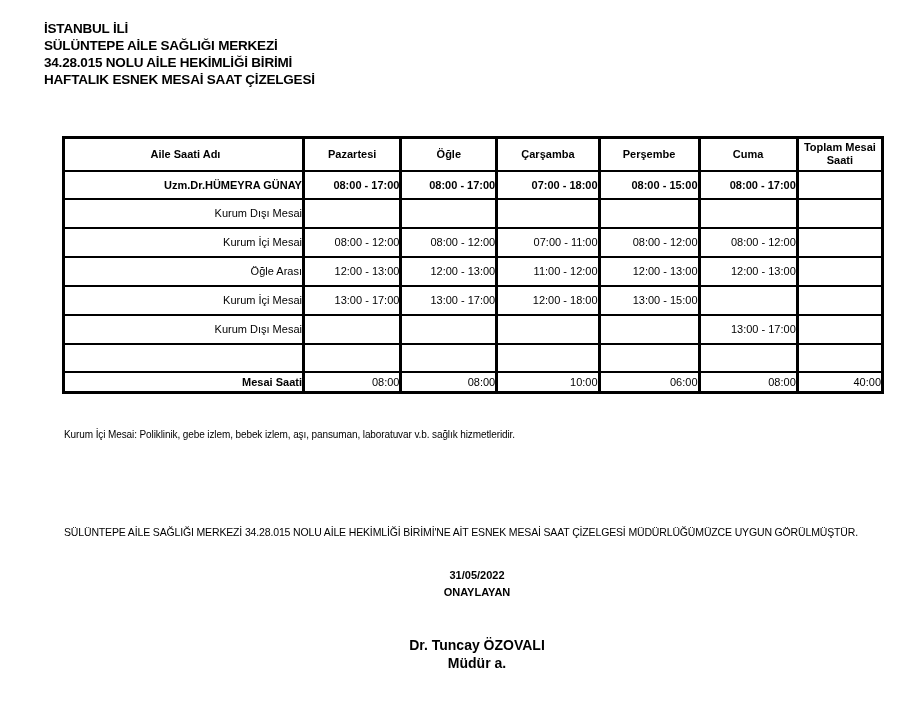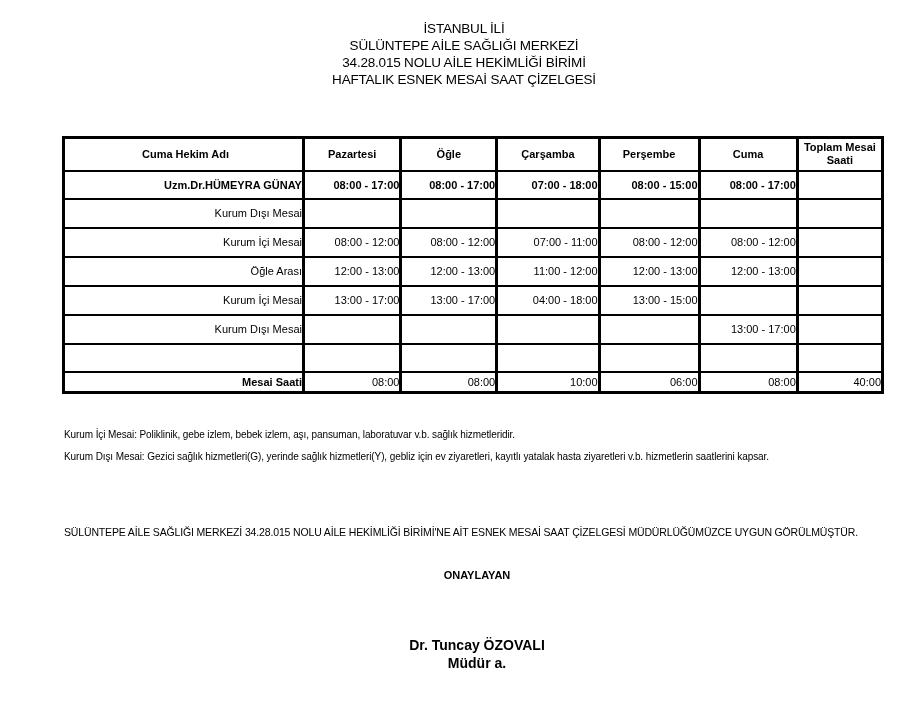--- a/index.html
+++ b/index.html
@@ -7,22 +7,22 @@
   body {
     width: 914px; height: 724px;
     font-family: "Liberation Sans", sans-serif;
     color: #000;
     position: relative;
     overflow: hidden;
   }
   .page { position: absolute; inset: 0; background: #fff; }
 
   .title-block {
-    position: absolute; top: 20px; left: 51px; width: 826px;
-    text-align: center; font-weight: normal; font-size: 13.5px; line-height: 17px;
+    position: absolute; top: 20px; left: 44px; width: 826px;
+    text-align: left; font-weight: bold; font-size: 13.5px; line-height: 17px;
     letter-spacing: -0.2px;
   }
 
   table.schedule {
     position: absolute; top: 136px; left: 62px; width: 822px;
     border-collapse: collapse; table-layout: fixed;
     border: 3px solid #000;
     font-size: 11px;
   }
   table.schedule th, table.schedule td {
@@ -79,21 +79,21 @@
       <col style="width:29.3%">
         <col style="width:11.9%">
         <col style="width:11.7%">
       <col style="width:12.5%">
         <col style="width:12.2%">
         <col style="width:12.0%">
         <col style="width:10.4%">
     </colgroup>
     <tbody>
         <tr class="r-header">
-      <th class="cell-label">Cuma Hekim Adı</th>
+      <th class="cell-label">Aile Saati Adı</th>
       <th>Pazartesi</th>
       <th>Öğle</th>
       <th>Çarşamba</th>
       <th>Perşembe</th>
       <th>Cuma</th>
       <th>Toplam Mesai Saati</th>
     </tr>
     <tr class="r-doctor">
       <td class="cell-label bold">Uzm.Dr.HÜMEYRA GÜNAY</td>
       <td class="cell-time bold">08:00 - 17:00</td>
@@ -127,21 +127,21 @@
       <td class="cell-time">12:00 - 13:00</td>
       <td class="cell-time">11:00 - 12:00</td>
       <td class="cell-time">12:00 - 13:00</td>
       <td class="cell-time">12:00 - 13:00</td>
       <td class="cell-time"></td>
     </tr>
     <tr class="r-mid">
       <td class="cell-label">Kurum İçi Mesai</td>
       <td class="cell-time">13:00 - 17:00</td>
       <td class="cell-time">13:00 - 17:00</td>
-      <td class="cell-time">04:00 - 18:00</td>
+      <td class="cell-time">12:00 - 18:00</td>
       <td class="cell-time">13:00 - 15:00</td>
       <td class="cell-time"></td>
       <td class="cell-time"></td>
     </tr>
     <tr class="r-mid">
       <td class="cell-label">Kurum Dışı Mesai</td>
       <td class="cell-time"></td>
       <td class="cell-time"></td>
       <td class="cell-time"></td>
       <td class="cell-time"></td>
@@ -164,26 +164,26 @@
       <td class="cell-time">10:00</td>
       <td class="cell-time">06:00</td>
       <td class="cell-time">08:00</td>
       <td class="cell-time">40:00</td>
     </tr>
   </tbody>
     </table>
 
   <div class="footnotes">
     <div class="fn-line">Kurum İçi Mesai: Poliklinik, gebe izlem, bebek izlem, aşı, pansuman, laboratuvar v.b. sağlık hizmetleridir.</div>
-    <div class="fn-line">Kurum Dışı Mesai: Gezici sağlık hizmetleri(G), yerinde sağlık hizmetleri(Y), gebliz için ev ziyaretleri, kayıtlı yatalak hasta ziyaretleri v.b. hizmetlerin saatlerini kapsar.</div>
   </div>
 
   <div class="approval-statement">SÜLÜNTEPE AİLE SAĞLIĞI MERKEZİ 34.28.015 NOLU AİLE HEKİMLİĞİ BİRİMİ'NE AİT ESNEK MESAİ SAAT ÇİZELGESİ MÜDÜRLÜĞÜMÜZCE UYGUN GÖRÜLMÜŞTÜR.</div>
 
   <div class="approval-block">
+    <div>31/05/2022</div>
     <div>ONAYLAYAN</div>
   </div>
 
   <div class="signature-block">
     <div>Dr. Tuncay ÖZOVALI</div>
     <div>Müdür a.</div>
   </div>
 
 </div>
 

